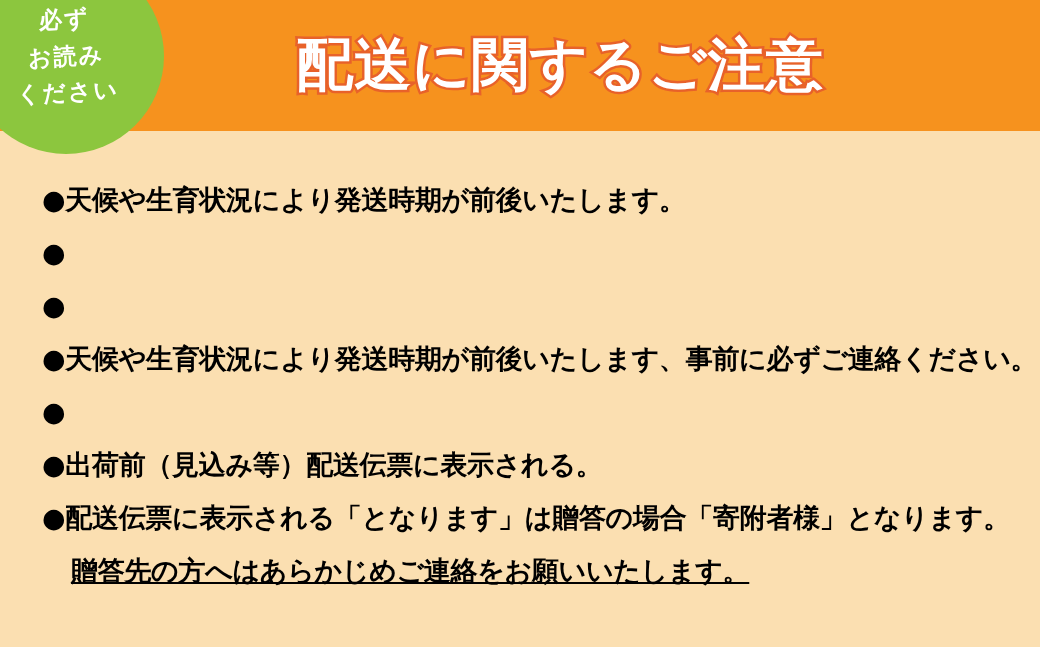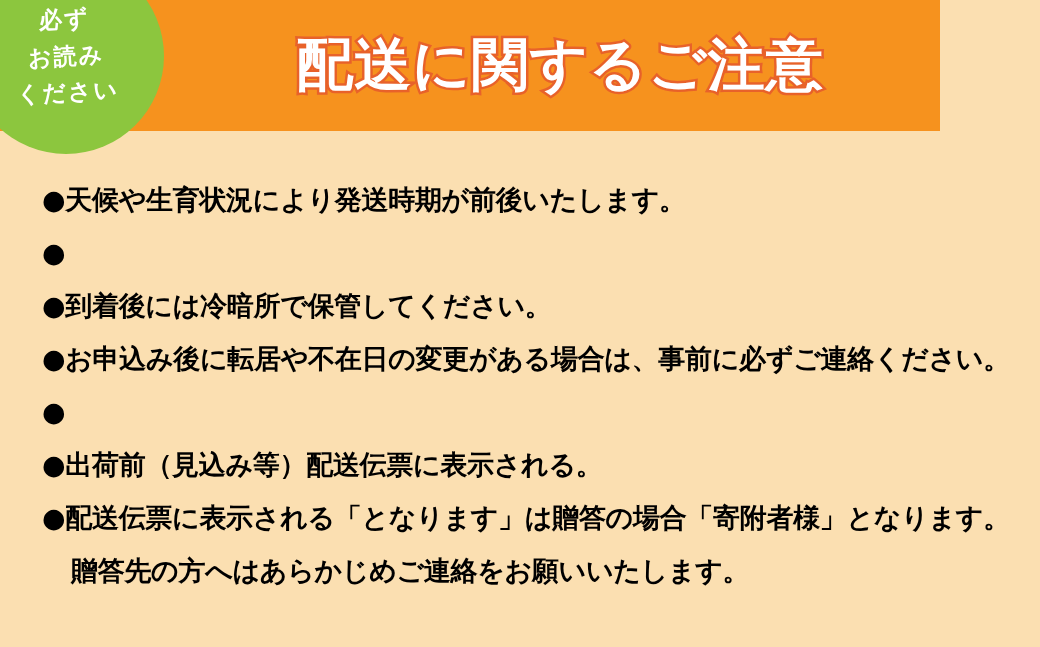--- a/index.html
+++ b/index.html
@@ -17,21 +17,21 @@
     width: 1040px;
     height: 647px;
     background: #fbdfb1;
     overflow: hidden;
   }
   
   #header-band {
     position: absolute;
     left: 0;
     top: 0;
-    width: 940px;
+    width: 1040px;
     height: 131px;
     background: #f6921e;
   }
   #header-title {
     position: absolute;
     left: 160px;
     top: 0;
     width: 800px;
     height: 131px;
     display: flex;
@@ -96,20 +96,21 @@
     align-items: center;
     color: #000000;
     font-family: "DejaVu Sans", "Liberation Sans", sans-serif;
     font-weight: bold;
     font-size: 27px;
     letter-spacing: -0.3px;
     white-space: nowrap;
   }
   .notice-line.indented {
     padding-left: 29px;
+    text-decoration: underline;
   }
   .bullet-mark {
     font-size: 27px;
     line-height: 1;
     margin-right: 0px;
   }
 </style>
 </head>
 <body>
 
@@ -132,26 +133,25 @@
       <span class="bullet-mark">●</span>
       <span>天候や生育状況により発送時期が前後いたします。</span>
     </div>
 
     <div class="notice-line">
       <span class="bullet-mark">●</span>
     </div>
 
     <div class="notice-line">
       <span class="bullet-mark">●</span>
-      <span>到着後には冷暗所で保管してください。</span>
     </div>
 
     <div class="notice-line">
       <span class="bullet-mark">●</span>
-      <span>お申込み後に転居や不在日の変更がある場合は、事前に必ずご連絡ください。</span>
+      <span>天候や生育状況により発送時期が前後いたします、事前に必ずご連絡ください。</span>
     </div>
 
     <div class="notice-line">
       <span class="bullet-mark">●</span>
     </div>
 
     <div class="notice-line">
       <span class="bullet-mark">●</span>
       <span>出荷前（見込み等）配送伝票に表示される。</span>
     </div>

